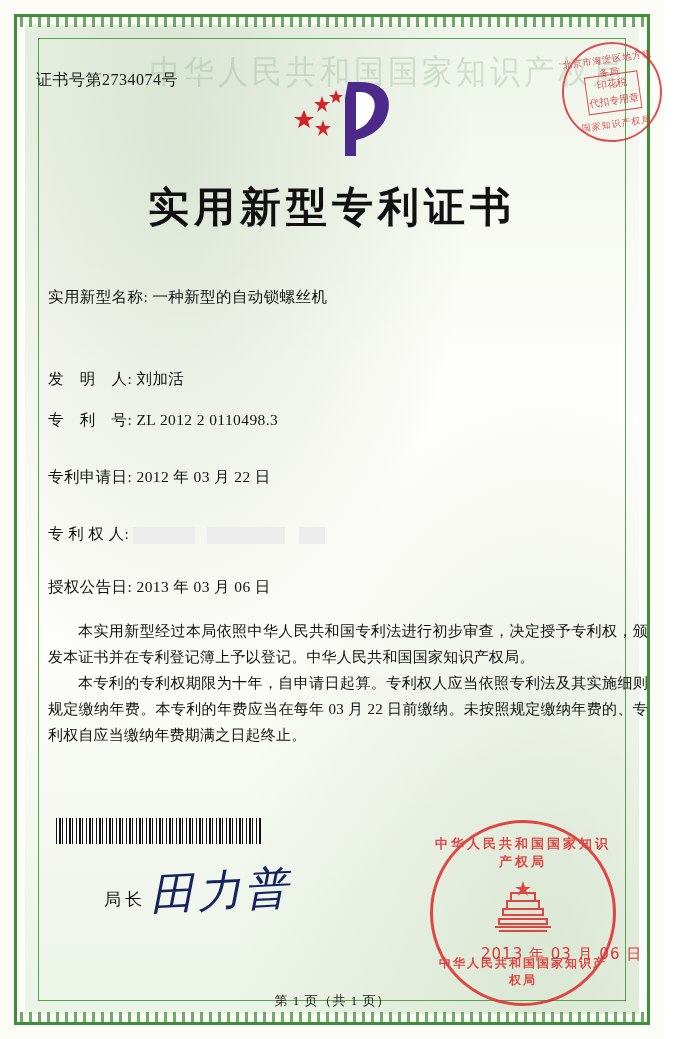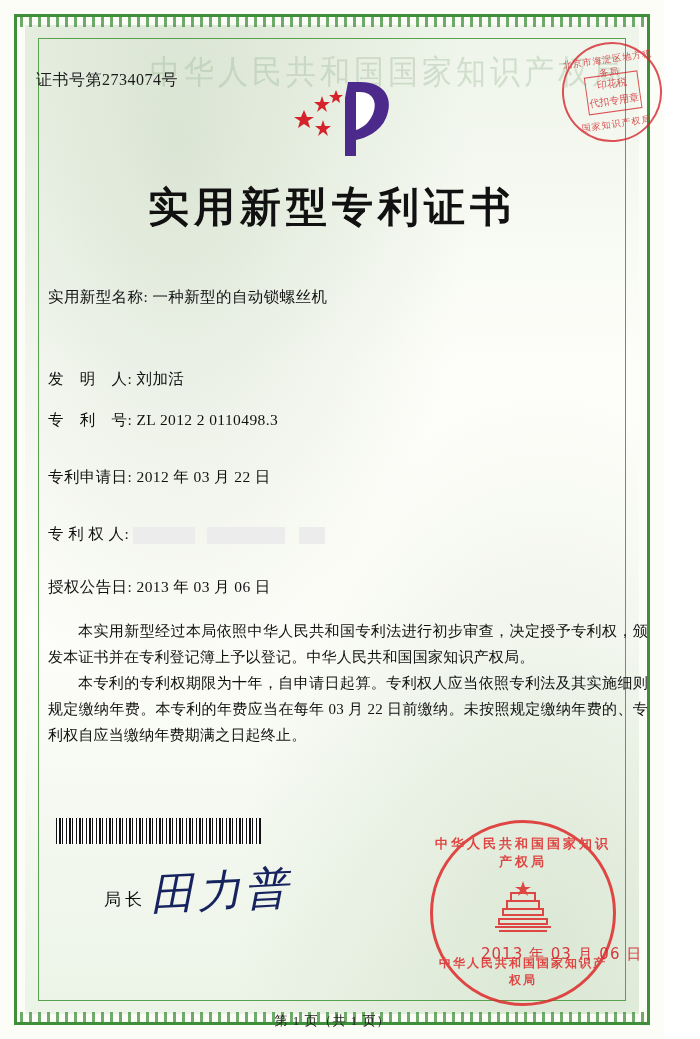--- a/index.html
+++ b/index.html
@@ -269,21 +269,20 @@
 
   
   .footer {
     position: absolute;
     left: 1px; right: 0;
     top: 992px;
     text-align: center;
     font-size: 13px;
     color: #222;
     letter-spacing: 1px;
-    margin-top: 20px;
   }
 </style>
 </head>
 <body>
 
 <div class="page">
 
   <div class="bg-wash"></div>
 
   <div class="frame-outer">

